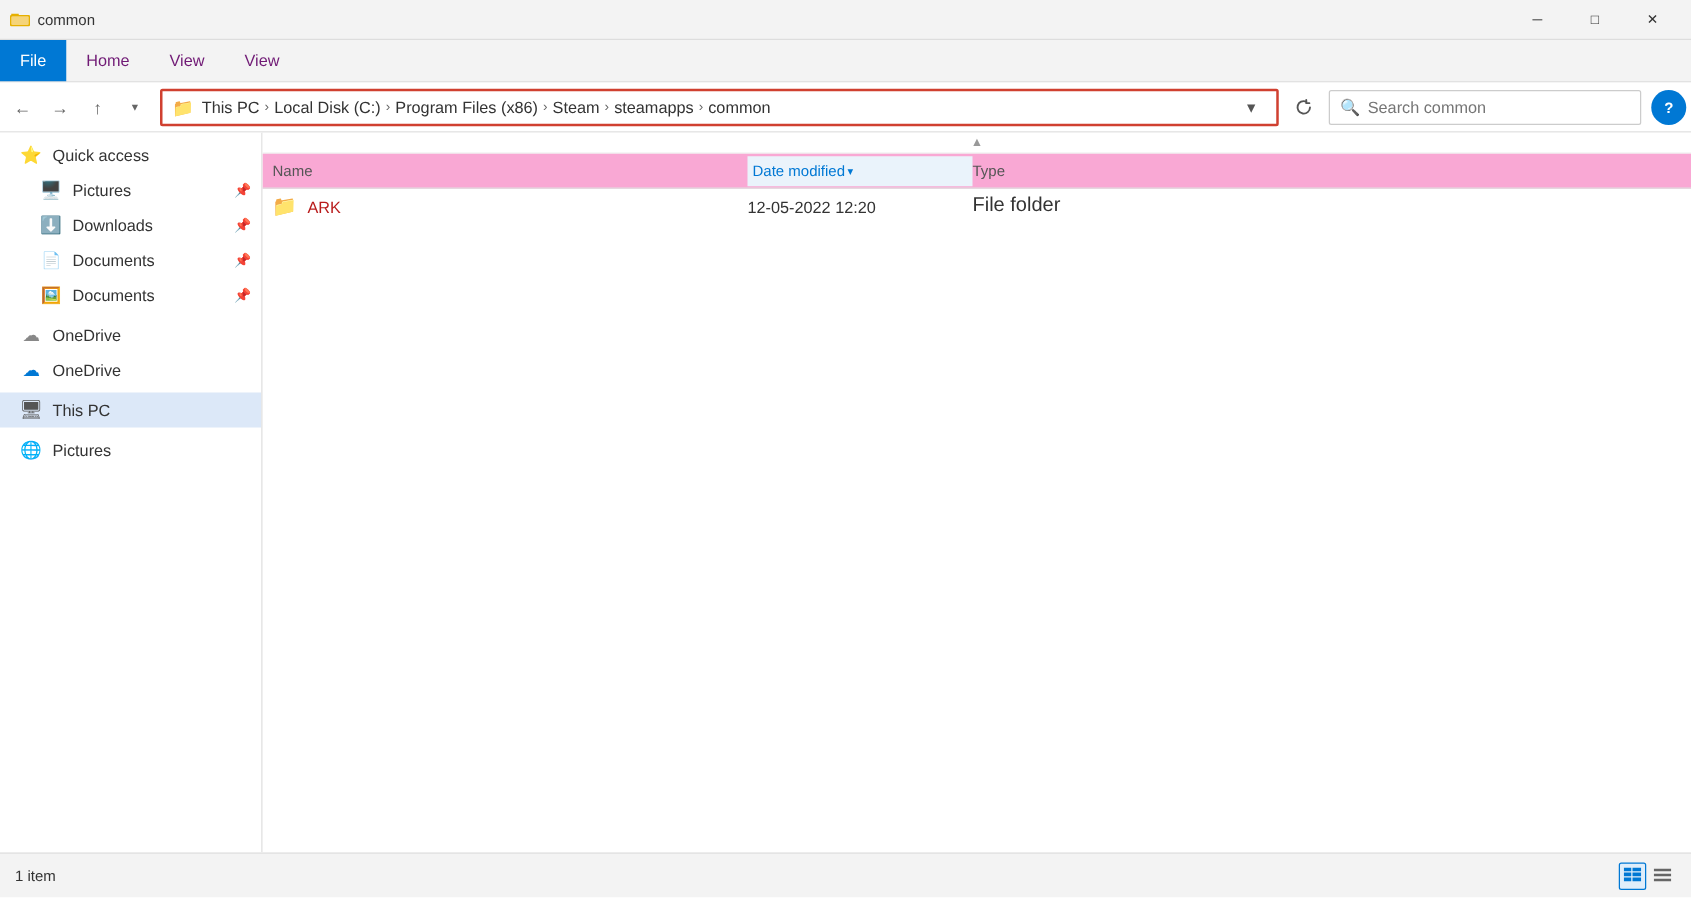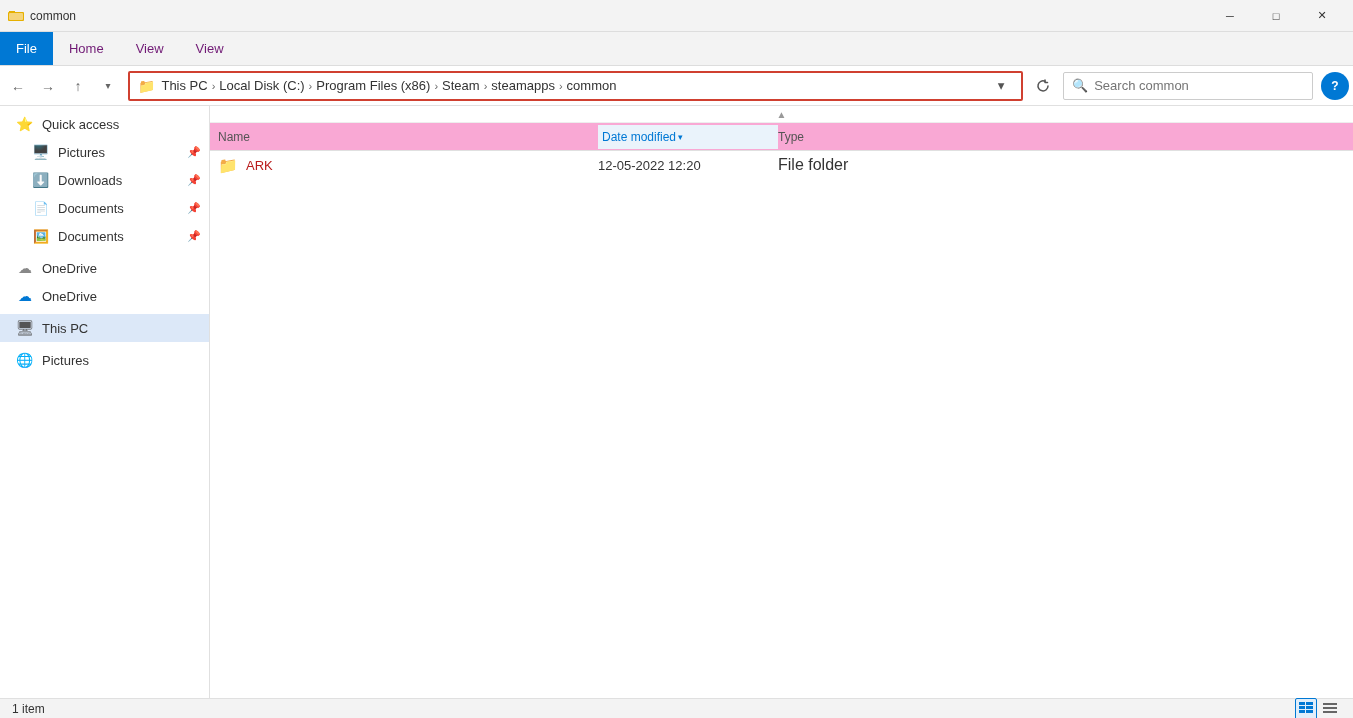--- a/index.html
+++ b/index.html
@@ -103,21 +103,21 @@
       padding: 0 0; border-radius: 2px;
     }
     .file-row-icon { width: 20px; height: 20px; margin-right: 8px; display: flex; align-items: center; justify-content: center; }
     .file-row-name { width: 352px; font-size: 13px; color: #b91c1c; }
     .file-row-date { width: 180px; font-size: 13px; color: #333; }
     .file-row-type { width: 130px; font-size: 16px; color: #333; }
     .file-row-size { flex: 1; font-size: 13px; color: #333; }
 
     
     .status-bar {
-      height: 20px; display: flex; align-items: center; border-top: 1px solid #e0e0e0;
+      height: 36px; display: flex; align-items: center; border-top: 1px solid #e0e0e0;
       background: #f3f3f3; padding: 0 12px; justify-content: space-between;
     }
     .status-text { font-size: 12px; color: #333; }
     .view-btns { display: flex; gap: 2px; }
     .view-btn {
       width: 22px; height: 22px; display: flex; align-items: center; justify-content: center;
       border: 1px solid transparent; cursor: pointer; background: transparent; border-radius: 2px;
       font-size: 14px; color: #555;
     }
     .view-btn.active { border-color: #0078d4; background: #e0eefa; }

